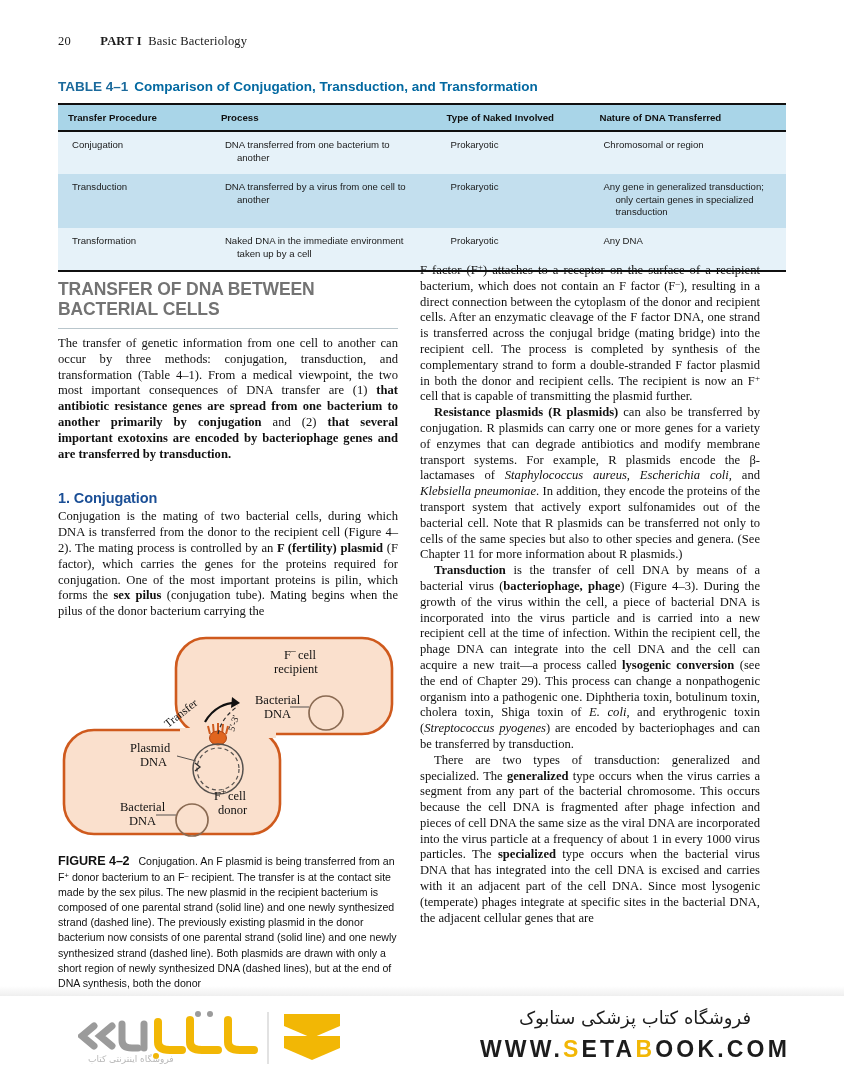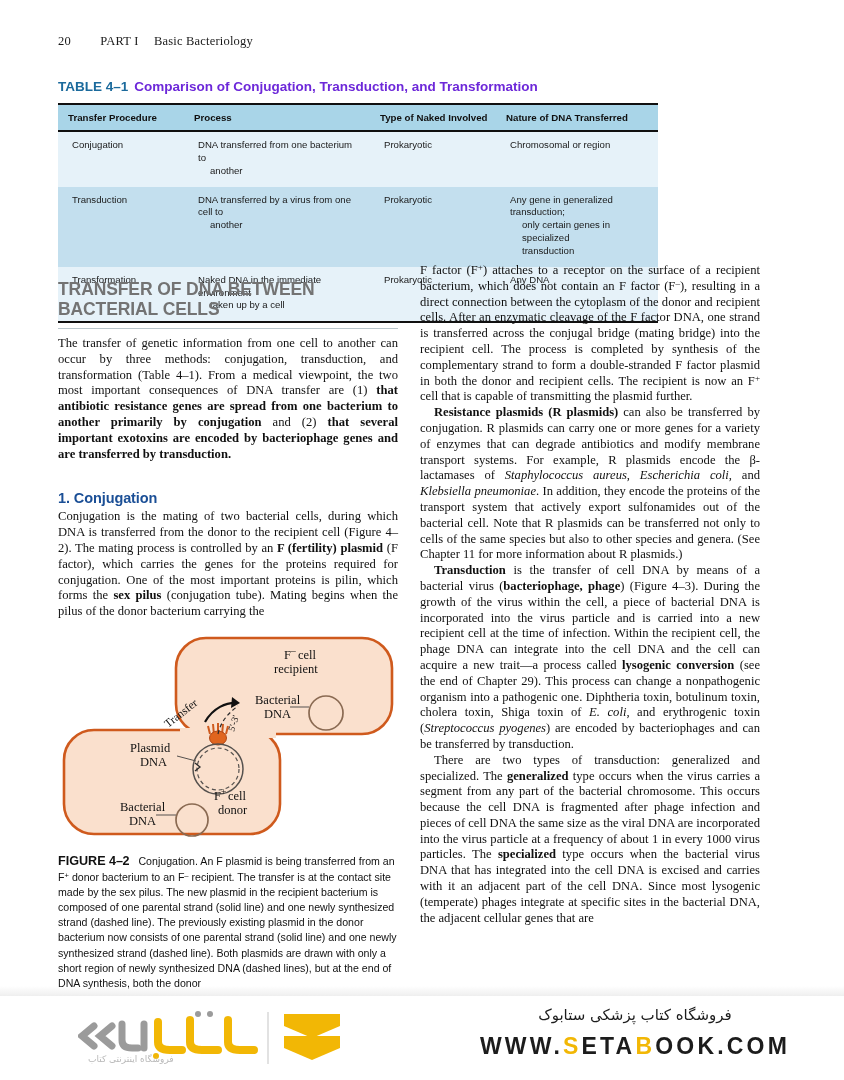--- a/index.html
+++ b/index.html
@@ -22,44 +22,44 @@
     left: 58px;
     top: 34px;
     font-family: "Liberation Serif", serif;
     font-size: 12.5px;
     color: #1a1a1a;
     letter-spacing: .2px;
     white-space: nowrap;
   }
   .running-head .folio { margin-right: 26px; }
   .running-head .part {
-    font-weight: normal;
+    font-weight: bold;
     font-family: "Liberation Serif", serif;
-    margin-right: 12px;
+    margin-right: 3px;
   }
   .running-head .part-title { font-size: 12.5px; }
 
   
   .table-title {
     position: absolute;
     left: 58px;
     top: 79px;
     font-family: "Liberation Sans", sans-serif;
     font-size: 13.5px;
     font-weight: bold;
     white-space: nowrap;
   }
   .table-title .tnum { color: #1b6a9c; }
-  .table-title .tcap { color: #6d28d9; margin-left: 6px; }
+  .table-title .tcap { color: #0369a1; margin-left: 6px; }
 
   .tbl-wrap {
     position: absolute;
     left: 58px;
     top: 103px;
-    width: 600px;
+    width: 728px;
   }
   table.datatable {
     width: 100%;
     border-collapse: collapse;
     table-layout: fixed;
     font-family: "Liberation Sans", sans-serif;
     font-size: 9.6px;
     color: #1a1a1a;
   }
   table.datatable thead th {
@@ -177,21 +177,21 @@
   }
   .wm-right {
     position: absolute;
     left: 470px;
     top: 10px;
     width: 330px;
     text-align: center;
   }
   .wm-fa {
     font-family: "DejaVu Sans", sans-serif;
-    font-size: 15px;
+    font-size: 18px;
     color: #1c1c1c;
     direction: rtl;
     line-height: 1.3;
     white-space: nowrap;
   }
   .wm-url {
     margin-top: 7px;
     font-family: "Liberation Sans", sans-serif;
     font-size: 23px;
     font-weight: bold;

